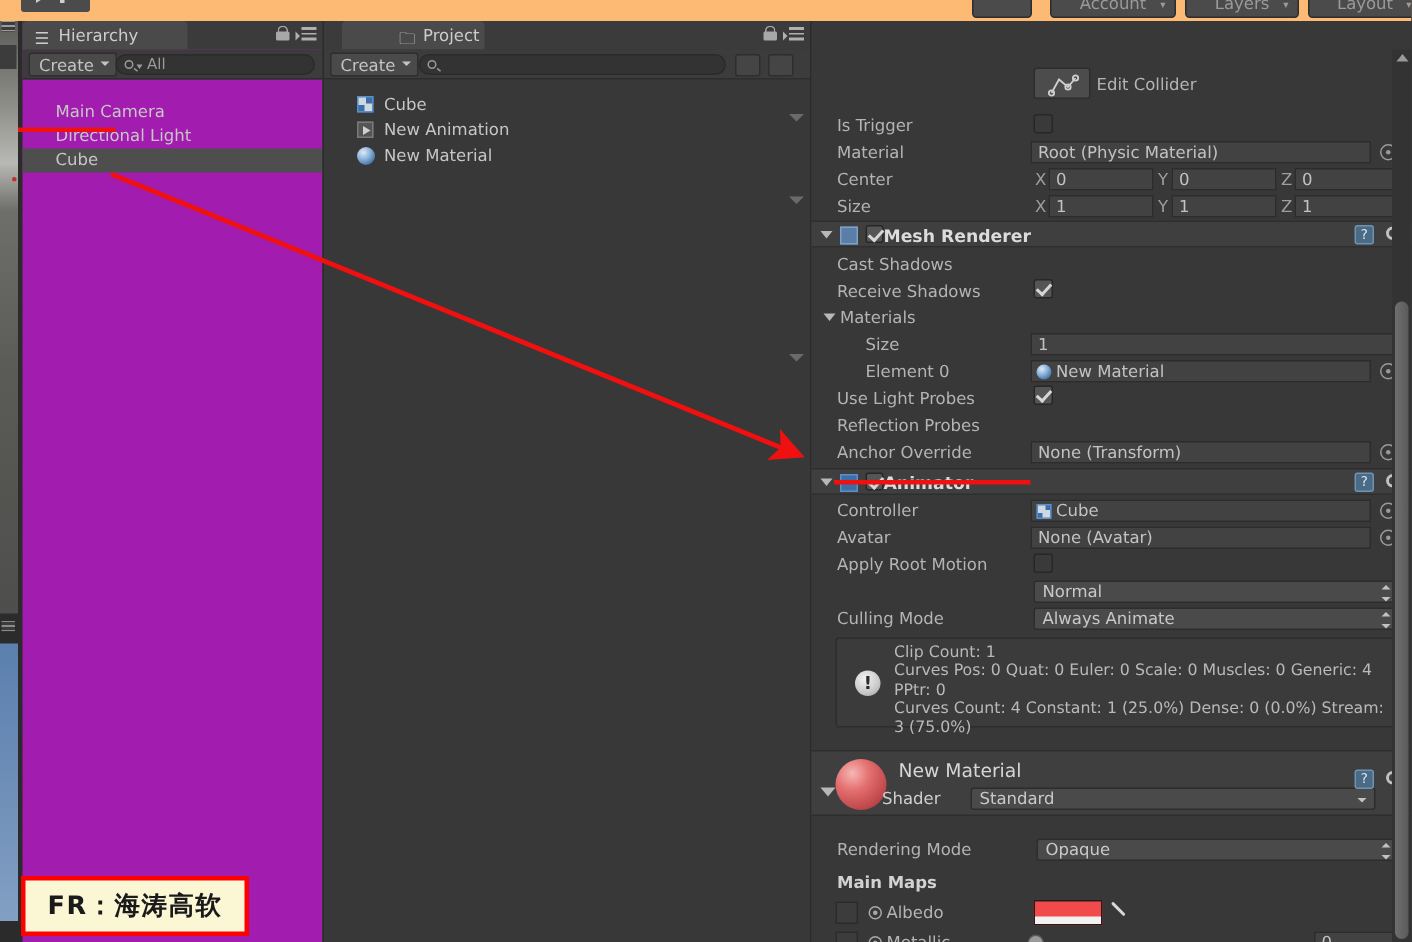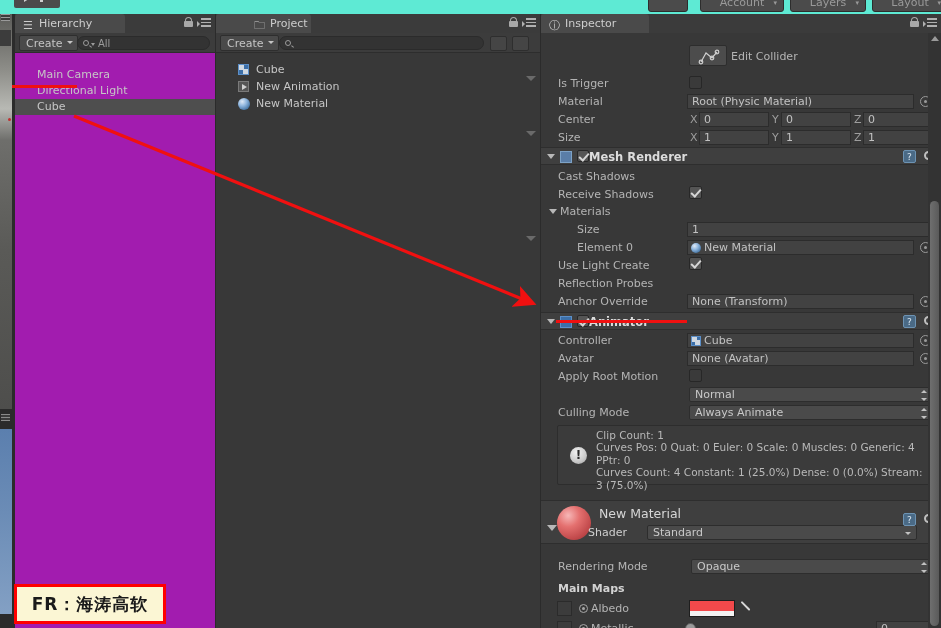--- a/index.html
+++ b/index.html
@@ -7,21 +7,21 @@
   body {
     background:#383838;
     font-family:"DejaVu Sans","Liberation Sans",sans-serif;
     font-size:11px;
     color:#b4b4b4;
     position:relative;
   }
   .abs { position:absolute; }
 
   
-  #toolbar-strip { left:0; top:0; width:941px; height:14px; background:#5eead4; overflow:hidden; }
+  #toolbar-strip { left:0; top:0; width:941px; height:14px; background:#fdba74; overflow:hidden; }
   .tb-btn {
     position:absolute; top:-8px; height:20px; background:#4b4b4b;
     border:1px solid #2d2d2d; border-radius:3px;
     color:#9a9a9a; font-size:11px; line-height:20px; text-align:center;
   }
   .tb-btn .caret { position:absolute; right:6px; top:0; font-size:7px; color:#9a9a9a; }
   #tb-play { left:14px; top:-14px; width:46px; height:22px; background:#4b4b4b; border-radius:2px; }
   #tb-play .tri { position:absolute; left:10px; top:6px; width:0;height:0;
     border-left:8px solid #cfcfcf; border-top:5px solid transparent; border-bottom:5px solid transparent;}
   #tb-play .bars { position:absolute; left:26px; top:5px; width:3px; height:11px; background:#cfcfcf; }
@@ -255,21 +255,21 @@
   <div class="hrow" style="top:69px;">
     <span>Directional Light</span>
   </div>
   <div class="hrow sel" style="top:85px;">
     <span>Cube</span>
   </div>
 </div>
 
 <div id="project" class="abs panel">
   <div class="panel-tabbar">
-    <div class="tab" style="left:0;width:95px;padding-left:38px;">
+    <div class="tab" style="left:12px;width:95px;padding-left:38px;">
       <span class="ticon">🗀</span><span>Project</span>
     </div>
     <div class="lock-ico">
       <span class="shk"></span>
         <span class="bod"></span>
     </div>
     <div class="menu-ico">
       <i class="m1"></i>
         <i class="m2"></i>
         <i class="m3"></i>
@@ -304,35 +304,20 @@
     <span class="ic-mat"></span>
     <span>New Material</span>
   </div>
 
   <div class="pscroll-arrow" style="top:62px;"></div>
   <div class="pscroll-arrow" style="top:117px;"></div>
   <div class="pscroll-arrow" style="top:222px;"></div>
 </div>
 
 <div id="inspector" class="abs panel">
-  <div class="panel-tabbar">
-    <div class="tab" style="left:0;width:108px;">
-      <span class="ticon">ⓘ</span><span>Inspector</span>
-    </div>
-    <div class="lock-ico">
-      <span class="shk"></span>
-        <span class="bod"></span>
-    </div>
-    <div class="menu-ico">
-      <i class="m1"></i>
-        <i class="m2"></i>
-        <i class="m3"></i>
-        <span class="mc"></span>
-    </div>
-  </div>
 
   <div id="insp-body">
 
     <div class="abs" style="left:148px;top:12px;width:38px;height:21px;background:#4c4c4c;
                 border:1px solid #2d2d2d;border-radius:2px;">
       <svg width="22" height="16" viewBox="0 0 22 16" style="position:absolute;left:8px;top:3px;">
         <polyline points="3,13 8,4 14,9 19,3" fill="none" stroke="#cfcfcf" stroke-width="1.2"></polyline>
         <circle cx="3" cy="13" r="1.8" fill="none" stroke="#cfcfcf" stroke-width="1.2"></circle>
         <circle cx="14" cy="9" r="1.8" fill="none" stroke="#cfcfcf" stroke-width="1.2"></circle>
         <circle cx="19" cy="3" r="1.8" fill="none" stroke="#cfcfcf" stroke-width="1.2"></circle>
@@ -394,21 +379,21 @@
     <div class="lbl" style="left:36px;top:190px;">Size</div>
     <div class="fld" style="left:146px;top:189px;width:246px;">
       <span>1</span></div>
 
     <div class="lbl" style="left:36px;top:208px;">Element 0</div>
     <div class="fld" style="left:146px;top:207px;width:227px;padding-left:16px;">
       <span class="ic-mat" style="left:3px;top:2px;width:10px;height:10px;"></span>
       <span>New Material</span></div>
     <div class="objsel" style="left:379px;top:209px;"></div>
 
-    <div class="lbl" style="left:17px;top:226px;">Use Light Create</div>
+    <div class="lbl" style="left:17px;top:226px;">Use Light Probes</div>
     <div class="chk on" style="left:148px;top:224px;"></div>
 
     <div class="lbl" style="left:17px;top:244px;">Reflection Probes</div>
 
     <div class="lbl" style="left:17px;top:262px;">Anchor Override</div>
     <div class="fld" style="left:146px;top:261px;width:227px;">
       <span>None (Transform)</span></div>
     <div class="objsel" style="left:379px;top:263px;"></div>
 
     <div class="comp-head" style="top:279px;">

